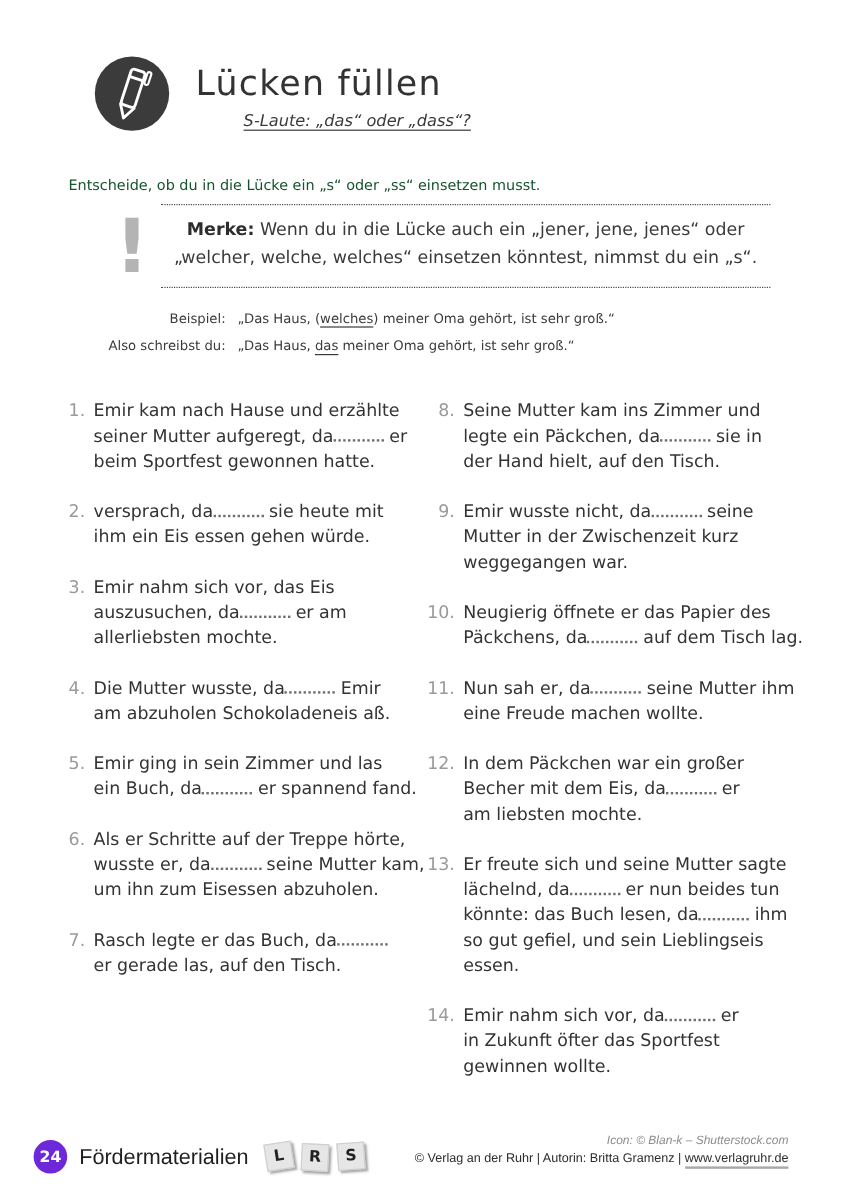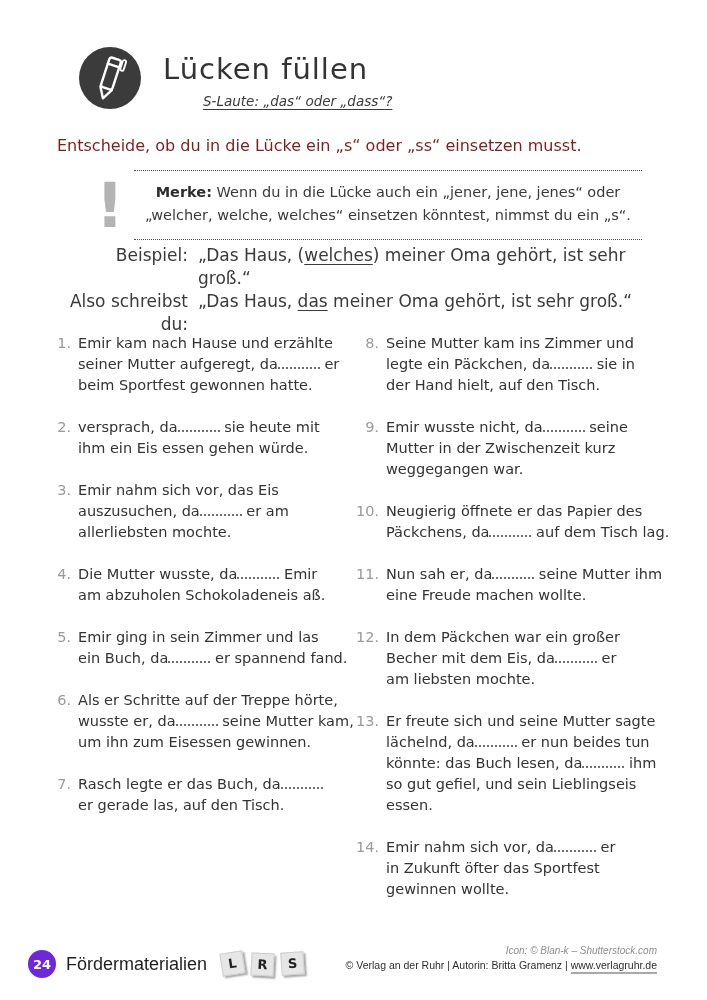--- a/index.html
+++ b/index.html
@@ -10,34 +10,34 @@
   }
   
   .icon-circle{position:absolute;left:78px;top:46px;width:64px;height:64px;}
   .title-block{position:absolute;left:163px;top:52px;}
   .page-title{margin:0;font-size:29px;font-weight:500;letter-spacing:1px;color:#333;}
   .page-subtitle{
     margin-top:7px;font-size:13.5px;font-style:italic;color:#3a3a3a;
     text-decoration:underline;text-underline-offset:3px;display:inline-block;margin-left:40px;
   }
   
-  .instruction{position:absolute;left:57px;top:136px;margin:0;font-size:16px;color:#7f1d1d;}
+  .instruction{position:absolute;left:57px;top:147px;margin:0;font-size:12px;color:#14532d;}
   
   .merke-wrap{position:absolute;left:94px;top:170px;width:548px;display:flex;align-items:stretch;}
   .excl{
     width:32px;font-size:62px;font-weight:bold;color:#b4b4b4;line-height:64px;
     text-align:center;padding-top:4px;flex:none;
   }
   .merke-box{
     flex:1;margin-left:8px;border-top:1.5px dotted #4a4a4a;border-bottom:1.5px dotted #4a4a4a;
     padding:10px 4px 12px 4px;text-align:center;font-size:14.5px;line-height:23px;color:#3a3a3a;
   }
   .merke-label{font-weight:bold;color:#2d2d2d;}
   
-  .example{position:absolute;left:56px;top:244px;width:600px;font-size:17px;line-height:23px;}
+  .example{position:absolute;left:56px;top:254px;width:600px;font-size:11px;line-height:23px;}
   .ex-row{display:flex;}
   .ex-label{width:132px;text-align:right;flex:none;}
   .ex-text{margin-left:10px;}
   .u{text-decoration:underline;text-underline-offset:3px;}
   
   .col{position:absolute;top:333px;font-size:14.5px;line-height:21px;}
   .col-left{left:56px;width:302px;}
   .col-right{left:355px;width:320px;}
   .exercise{display:flex;margin-bottom:21px;}
   .exercise:last-child{margin-bottom:0;}
@@ -148,21 +148,21 @@
         <div class="item-text">
           <div>Emir ging in sein Zimmer und las</div>
           <div>ein Buch, da<span class="blank"></span> er spannend fand.</div>
         </div>
       </div>
       <div class="exercise">
         <div class="item-num">6.</div>
         <div class="item-text">
           <div>Als er Schritte auf der Treppe hörte,</div>
           <div>wusste er, da<span class="blank"></span> seine Mutter kam,</div>
-          <div>um ihn zum Eisessen gewinnen.</div>
+          <div>um ihn zum Eisessen abzuholen.</div>
         </div>
       </div>
       <div class="exercise">
         <div class="item-num">7.</div>
         <div class="item-text">
           <div>Rasch legte er das Buch, da<span class="blank"></span></div>
           <div>er gerade las, auf den Tisch.</div>
         </div>
       </div>
     </div>

